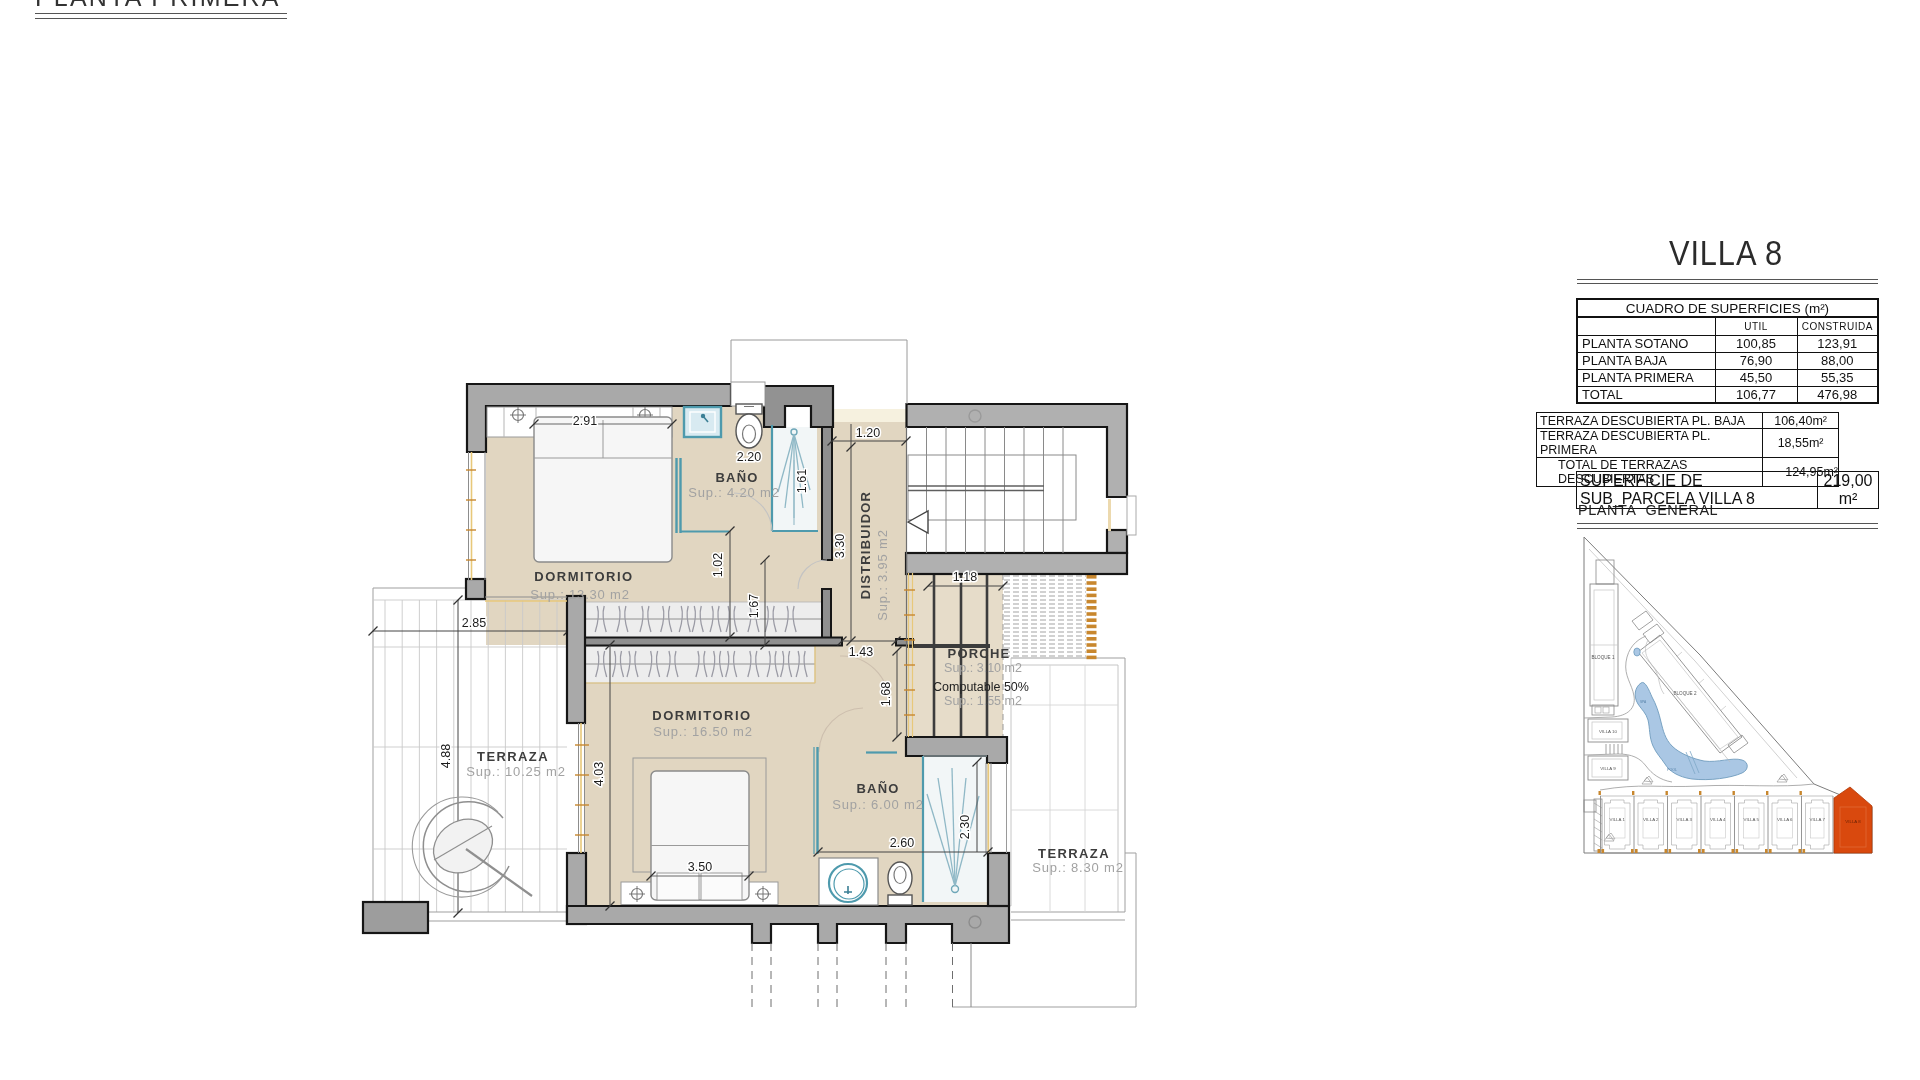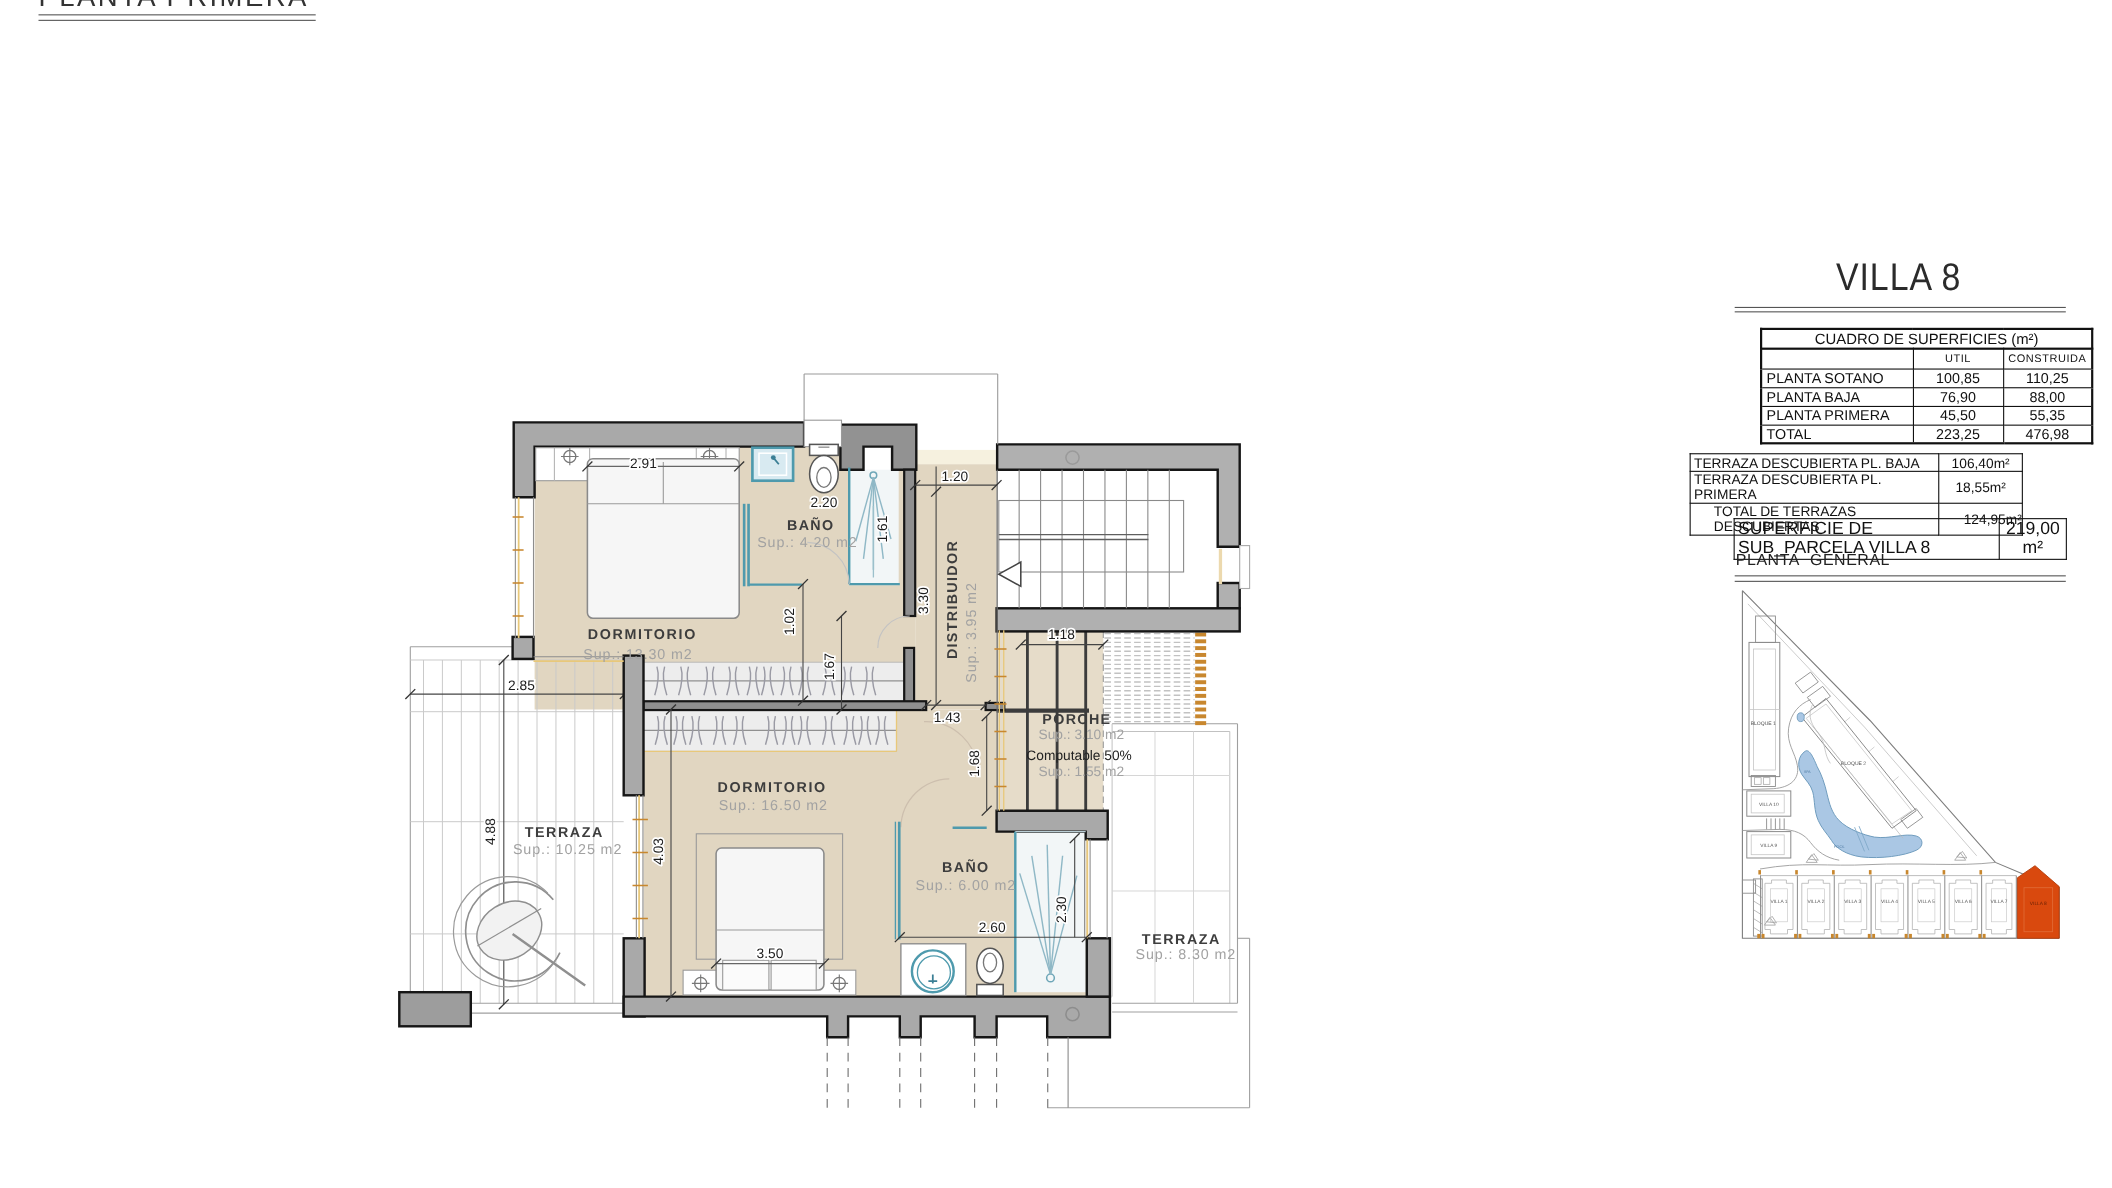--- a/index.html
+++ b/index.html
@@ -445,48 +445,48 @@
 <rect x="1799.5" y="791" width="2.4" height="4" fill="#c8872e"></rect>
 <polygon points="1834,798 1850,787 1872,806 1872,853 1834,853" fill="#d9490e" stroke="#b03a08" stroke-width="0.8"></polygon>
 <rect x="1840" y="807" width="26" height="40" fill="none" stroke="#e06a35" stroke-width="0.8"></rect>
 <text x="1853" y="823" font-size="4.4" fill="#6b2205" text-anchor="middle">VILLA 8</text>
 </svg>
 
 <div class="abs" style="left:1669px; top:233px; font-size:35px; letter-spacing:1px; color:#2b2b2b; transform:scaleX(0.88); transform-origin:left top;">VILLA 8</div>
 <div class="abs" style="left:1577px; top:278.5px; width:301px; height:1px; background:#555;"></div>
 <div class="abs" style="left:1577px; top:282.5px; width:301px; height:1px; background:#555;"></div>
 
-<table class="abs" style="left:1576px; top:298px; width:303px; color:#111;margin-left:24px;">
+<table class="abs" style="left:1576px; top:298px; width:303px; color:#111;">
 <tbody>
       <tr>
         <td colspan="3" style="border:2px solid #111; text-align:center; font-size:13.5px; height:18px; padding:0;">CUADRO DE SUPERFICIES (m²)</td>
       </tr>
 <tr style="height:18px;">
   <td style="border:1px solid #111; border-left:2px solid #111; width:138px;"></td>
   <td style="border:1px solid #111; text-align:center; font-size:10px; letter-spacing:0.5px; width:82px;">UTIL</td>
   <td style="border:1px solid #111; border-right:2px solid #111; text-align:center; font-size:10px; letter-spacing:0.5px;">CONSTRUIDA</td>
 </tr>
 <tr style="height:17px; font-size:13px;">
   <td style="border:1px solid #111; border-left:2px solid #111; padding-left:4px;">PLANTA SOTANO</td>
   <td style="border:1px solid #111; text-align:center;">100,85</td>
-  <td style="border:1px solid #111; border-right:2px solid #111; text-align:center;">110,25</td>
+  <td style="border:1px solid #111; border-right:2px solid #111; text-align:center;">123,91</td>
 </tr>
 <tr style="height:17px; font-size:13px;">
   <td style="border:1px solid #111; border-left:2px solid #111; padding-left:4px;">PLANTA BAJA</td>
   <td style="border:1px solid #111; text-align:center;">76,90</td>
   <td style="border:1px solid #111; border-right:2px solid #111; text-align:center;">88,00</td>
 </tr>
 <tr style="height:17px; font-size:13px;">
   <td style="border:1px solid #111; border-left:2px solid #111; padding-left:4px;">PLANTA PRIMERA</td>
   <td style="border:1px solid #111; text-align:center;">45,50</td>
   <td style="border:1px solid #111; border-right:2px solid #111; text-align:center;">55,35</td>
 </tr>
 <tr style="height:16px; font-size:13px;">
   <td style="border:1px solid #111; border-left:2px solid #111; border-bottom:2px solid #111; padding-left:4px;">TOTAL</td>
-  <td style="border:1px solid #111; border-bottom:2px solid #111; text-align:center;">223,25</td>
+  <td style="border:1px solid #111; border-bottom:2px solid #111; text-align:center;">106,77</td>
   <td style="border:1px solid #111; border-right:2px solid #111; border-bottom:2px solid #111; text-align:center;">476,98</td>
 </tr>
 </tbody>
   </table>
 
 <table class="abs" style="left:1536px; top:412px; width:303px; color:#111;">
 <tbody>
       <tr style="height:16px; font-size:12.5px;">
   <td style="border:1.5px solid #111; border-bottom:1px solid #111; padding-left:3px; width:242px;">TERRAZA DESCUBIERTA PL. BAJA</td>
   <td style="border:1.5px solid #111; border-bottom:1px solid #111; text-align:center;">106,40m²</td>

